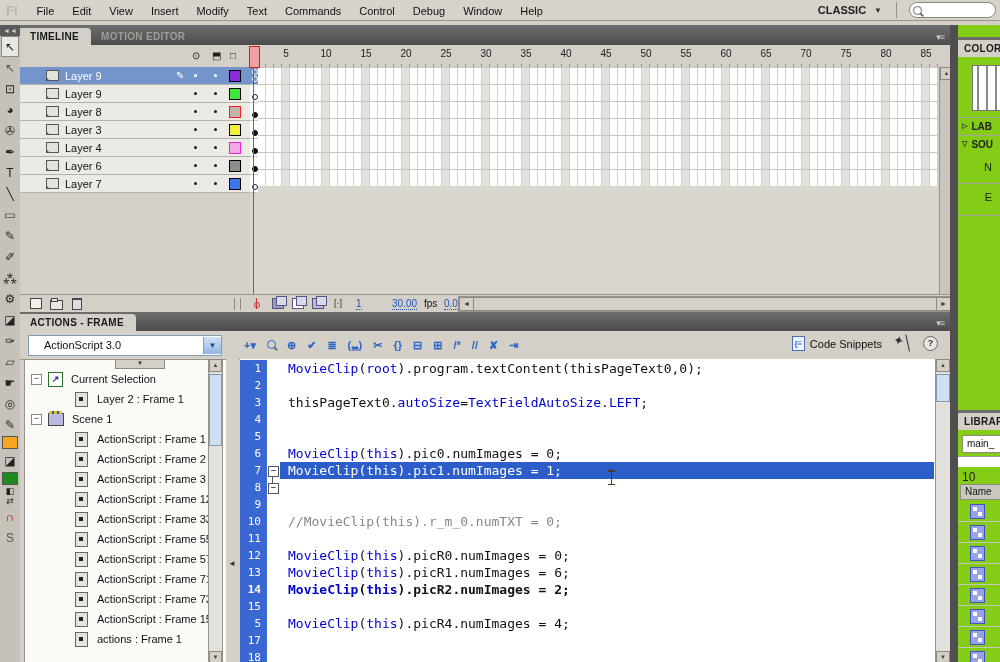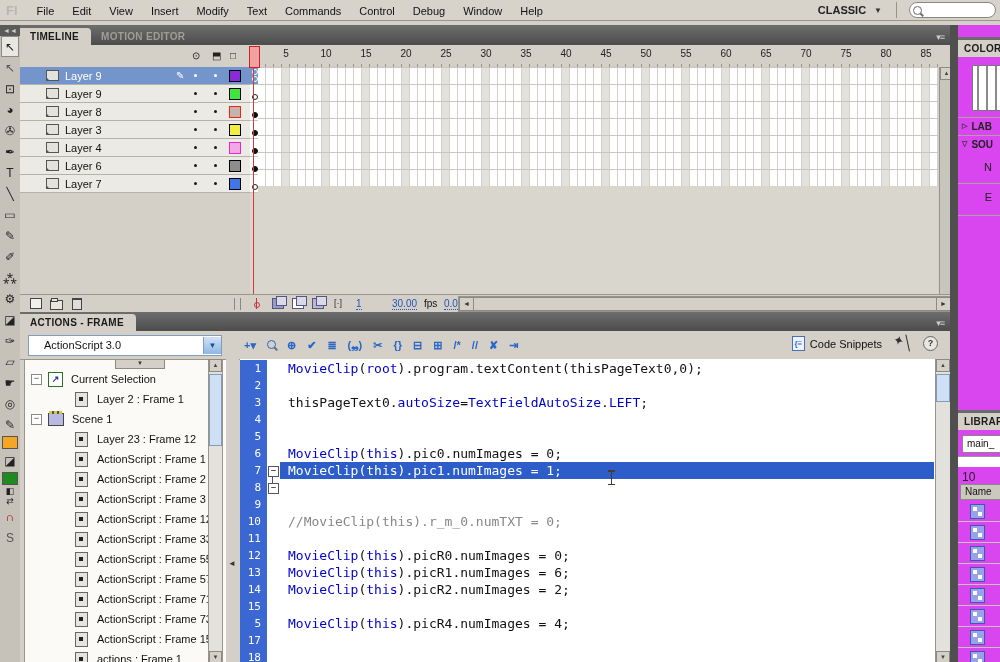--- a/index.html
+++ b/index.html
@@ -165,21 +165,21 @@
   .code-line.sel .code-text span{color:#fff}
   .code-line.selfull .code-text{flex:1}
   #ibeam{position:absolute;left:371px;top:111px;width:1px;height:15px;background:#4a3a2a}
   #ibeam:before,#ibeam:after{content:"";position:absolute;left:-3px;width:7px;height:1.5px;background:#4a3a2a}
   #ibeam:before{top:0}#ibeam:after{bottom:0}
   #code-vscroll{position:absolute;left:915px;top:47px;width:14px;height:303px;background:#e3e1db;
                 border:1px solid #98948c}
   #code-thumb{position:absolute;left:0;top:14px;width:12px;height:26px;background:#cfe0f5;border:1px solid #7f9db9}
   
   #rgap{left:950px;top:25px;width:8px;height:637px;background:#4f4f4f}
-  #rightcol{left:958px;top:25px;width:42px;height:637px;background:#d946ef}
+  #rightcol{left:958px;top:25px;width:42px;height:637px;background:#84cc16}
   #color-tabs{position:absolute;left:0;top:12px;width:42px;height:20px}
   #color-thumb{position:absolute;left:14px;top:40px;width:28px;height:44px;background:#fff;
                border:1px solid #777;
                background:repeating-linear-gradient(90deg,#fff 0 4px,#8a8a8a 4px 6px,#fff 6px 9px)}
   .sect{position:absolute;left:0;width:42px;height:16px;border-top:1px solid #a8a49c;
         font-size:10px;font-weight:bold;color:#222;display:flex;align-items:center;gap:4px;padding-left:4px}
   .sect .tri{font-size:7px;color:#333}
   .rfield{position:absolute;left:0;width:42px;font-size:11px;color:#222;text-align:right;padding-right:8px;box-sizing:border-box}
   .rsep{position:absolute;left:0;width:42px;height:1px;background:#a8a49c}
   #lib-tabs{position:absolute;left:0;top:385px;width:42px;height:20px}
@@ -447,25 +447,20 @@
           <span>Layer 2 : Frame 1</span>
         </div>
         <div class="tree-row">
           <span class="expander">−</span>
           <span class="ti-scene"></span>
           <span>Scene 1</span>
         </div>
         <div class="tree-row">
           <span class="t-ind2"></span>
           <span class="ti-script"></span>
-          <span>Layer 23 : Frame 12</span>
-        </div>
-        <div class="tree-row">
-          <span class="t-ind2"></span>
-          <span class="ti-script"></span>
           <span>ActionScript : Frame 1</span>
         </div>
         <div class="tree-row">
           <span class="t-ind2"></span>
           <span class="ti-script"></span>
           <span>ActionScript : Frame 2</span>
         </div>
         <div class="tree-row">
           <span class="t-ind2"></span>
           <span class="ti-script"></span>
@@ -586,21 +581,21 @@
         <div class="code-line" style="top: 188px;">
           <span class="ln">12</span>
           <span class="foldstrip"></span>
           <span class="code-text"><span class="k">MovieClip</span><span class="p">(</span><span class="k">this</span><span class="p">).picR0.numImages = 0;</span></span>
         </div>
         <div class="code-line" style="top: 205px;">
           <span class="ln">13</span>
           <span class="foldstrip"></span>
           <span class="code-text"><span class="k">MovieClip</span><span class="p">(</span><span class="k">this</span><span class="p">).picR1.numImages = 6;</span></span>
         </div>
-        <div class="code-line" style="top: 222px;">
+        <div class="code-line" style="top: 222px; font-weight: bold;">
           <span class="ln">14</span>
           <span class="foldstrip"></span>
           <span class="code-text"><span class="k">MovieClip</span><span class="p">(</span><span class="k">this</span><span class="p">).picR2.numImages = 2;</span></span>
         </div>
         <div class="code-line" style="top: 239px;">
           <span class="ln">15</span>
           <span class="foldstrip"></span>
         </div>
         <div class="code-line" style="top: 256px;">
           <span class="ln">5</span>

